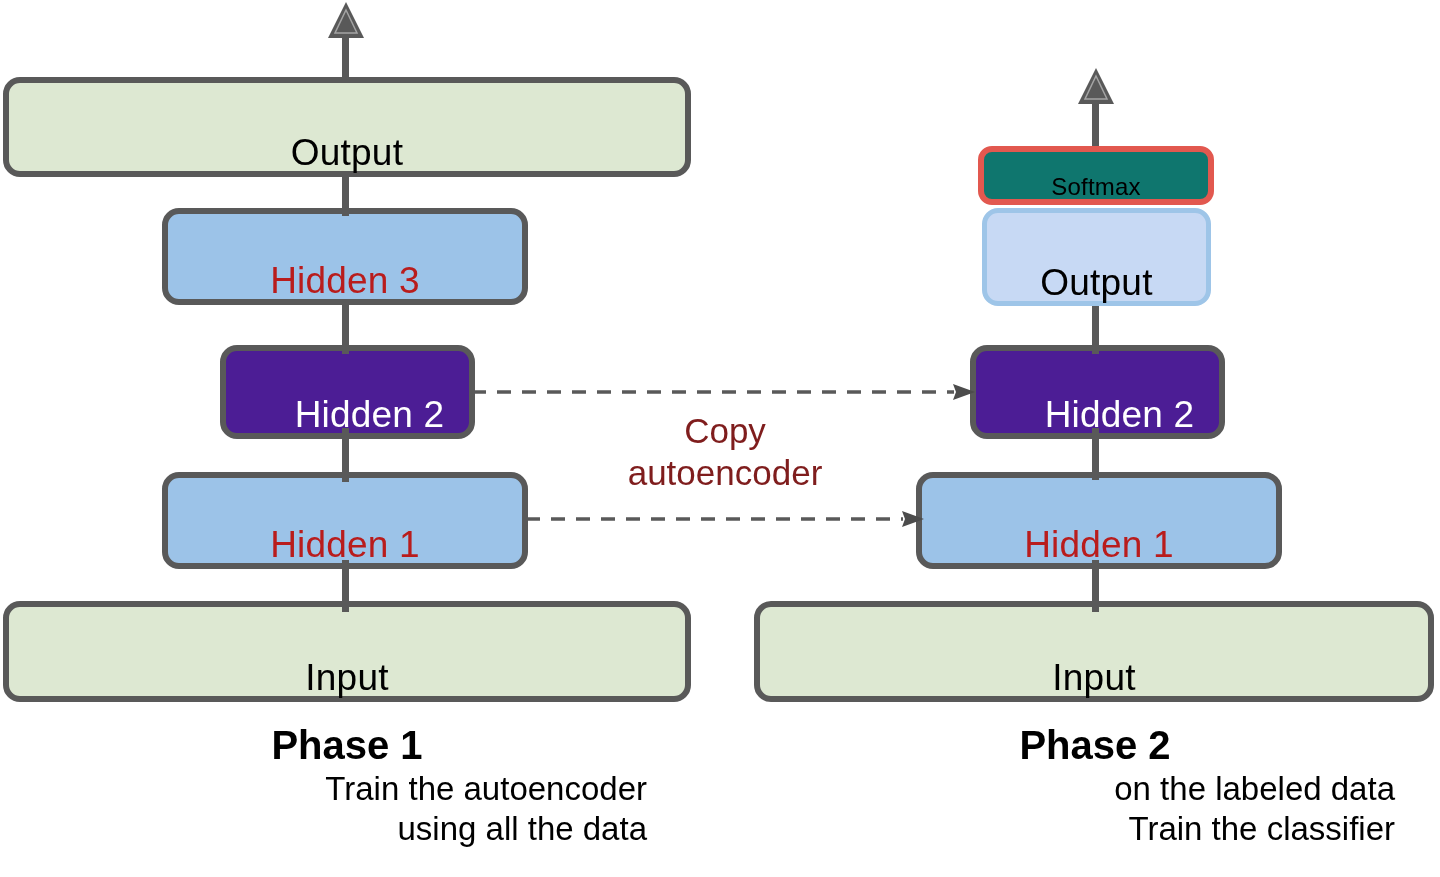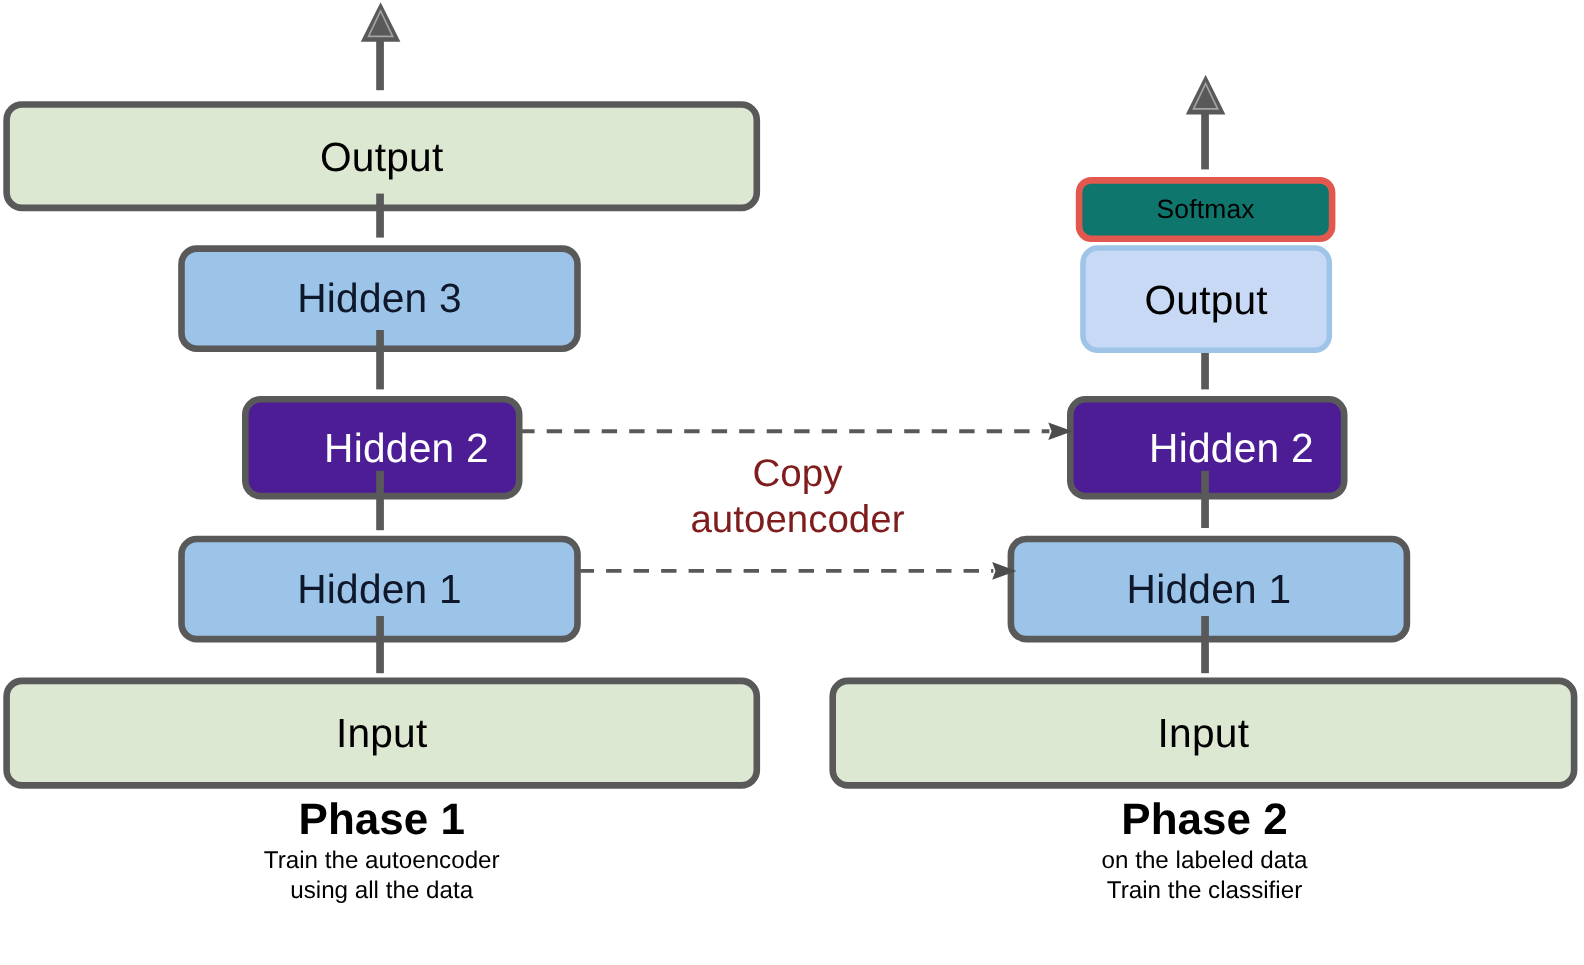--- a/index.html
+++ b/index.html
@@ -16,44 +16,43 @@
     height: 877px;
     background: #ffffff;
     overflow: hidden;
   }
 
   
   .node {
     position: absolute;
     box-sizing: border-box;
     display: flex;
-    align-items: center;
+    align-items: flex-end;
     justify-content: center;
     border-style: solid;
     font-size: 37px;
     line-height: 1;
     letter-spacing: 0.2px;
     white-space: nowrap;
     user-select: none;
-    margin-top: 15px;
   }
 
   .node-green {
     background: #dde8d2;
     border-color: #595959;
     border-width: 6px;
     border-radius: 17px;
     color: #000000;
   }
   .node-blue {
     background: #9cc3e8;
     border-color: #595959;
     border-width: 6px;
     border-radius: 17px;
-    color: #0f172a;
+    color: #b91c1c;
   }
   .node-red {
     background: #4c1d95;
     border-color: #595959;
     border-width: 6px;
     border-radius: 17px;
     color: #ffffff;
     padding-left: 44px;
   }
   .node-softmax {
@@ -100,24 +99,25 @@
     color: #000000;
     user-select: none;
   }
   .caption .phase-title {
     font-size: 40px;
     font-weight: bold;
     line-height: 1.18;
     display: block;
   }
   .caption .phase-line {
-    font-size: 22px;
+    font-size: 33px;
     font-weight: normal;
     line-height: 1.22;
     display: block;
+    text-align: right;
   }
 
   .copy-label {
     position: absolute;
     text-align: center;
     font-size: 35px;
     line-height: 1.2;
     color: #7f1d1d;
     user-select: none;
     z-index: 2;

